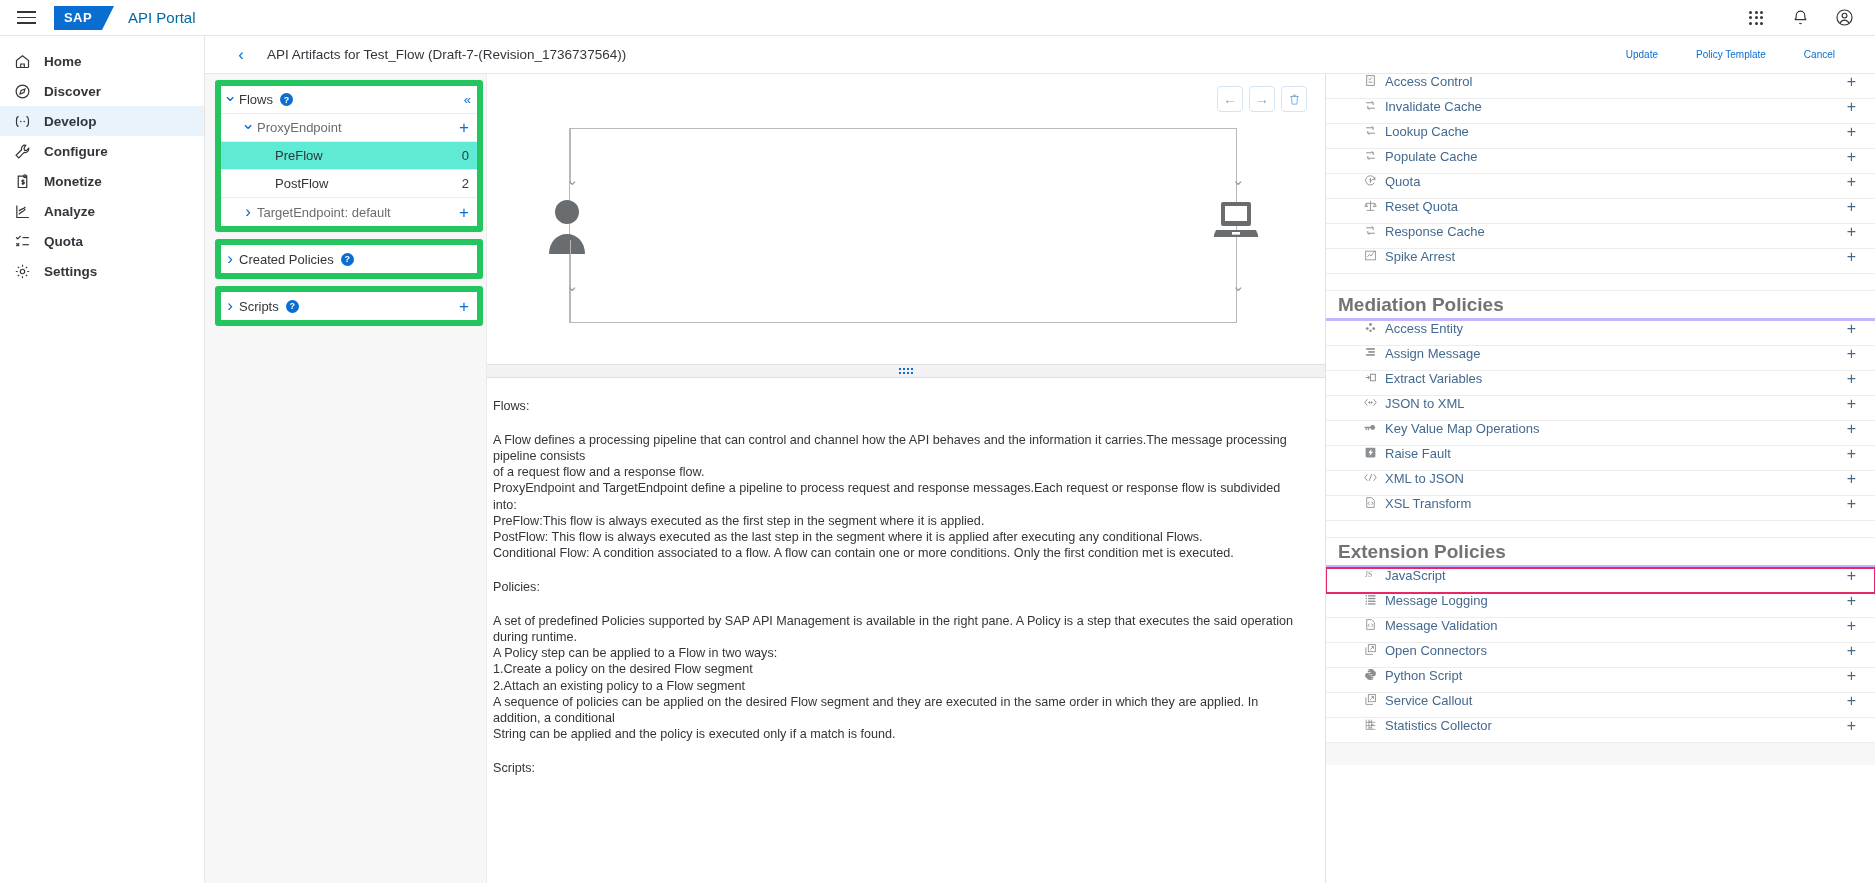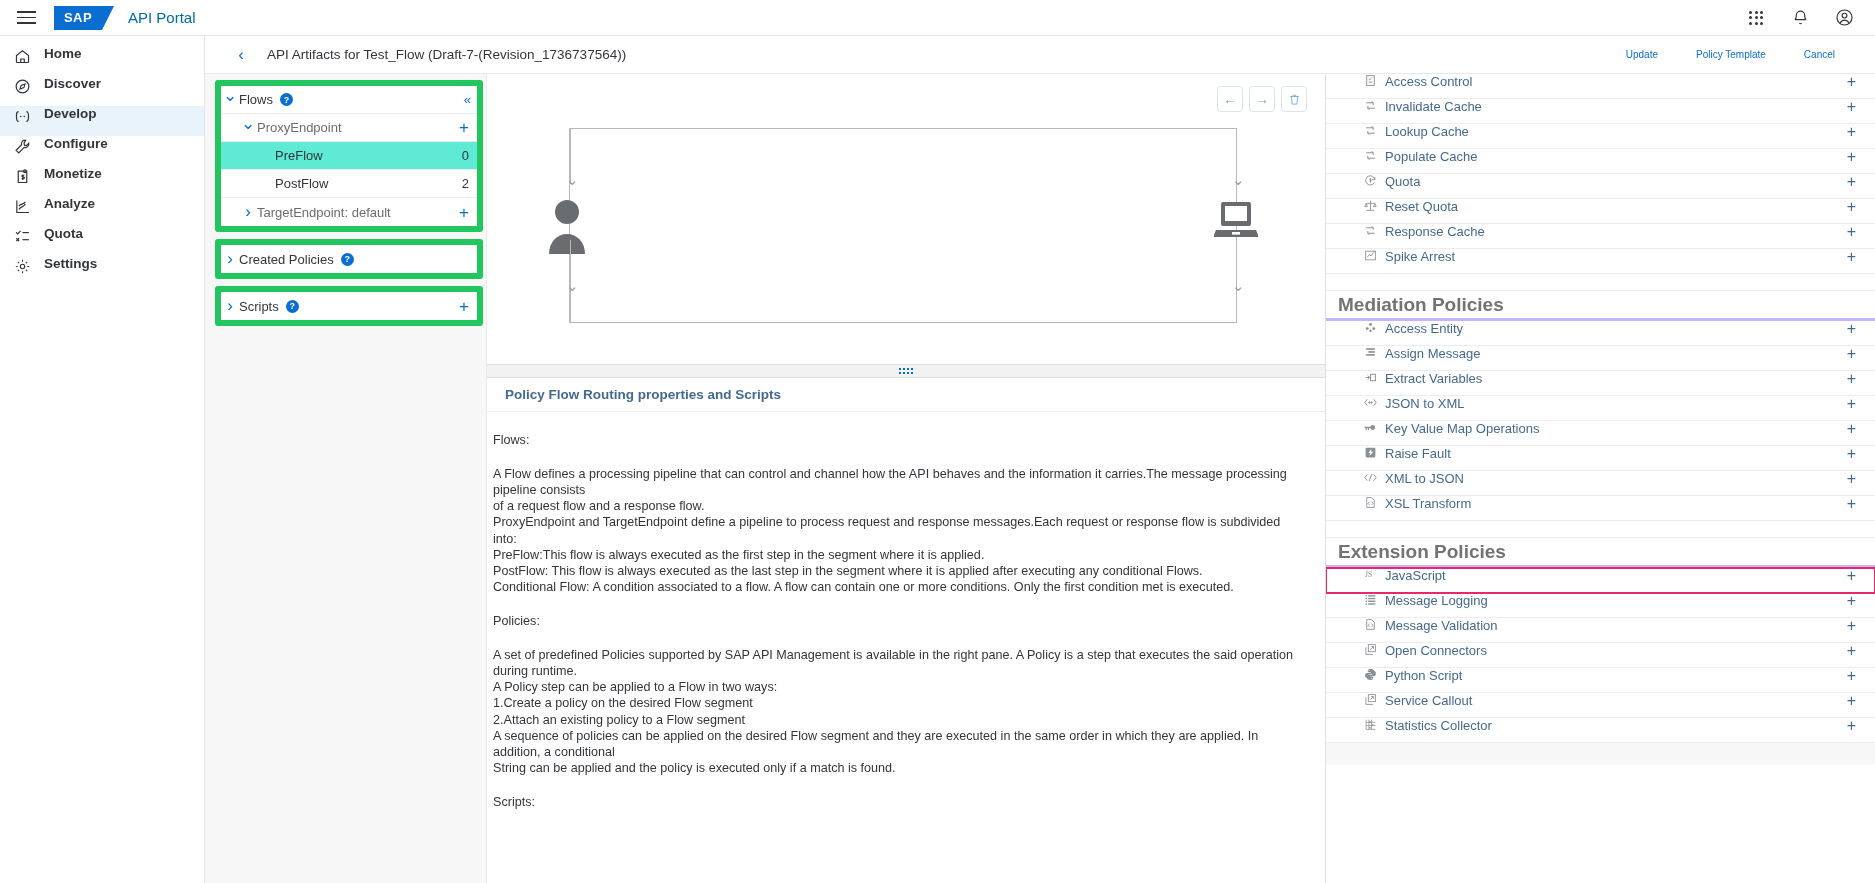--- a/index.html
+++ b/index.html
@@ -52,21 +52,21 @@
     grid-template-rows: repeat(3, 3px); gap: 2.5px; }
   .grid-dots i { width: 3px; height: 3px; background: #32363a; border-radius: 50%; display:block; }
 
   
   .leftnav {
     position: absolute; top: 36px; left: 0; width: 205px; height: 847px;
     background: #fff; border-right: 1px solid #e5e5e5;
     padding-top: 10px;
   }
   .nav-item {
-    display: flex; align-items: flex-start; height: 30px;
+    display: flex; align-items: center; height: 30px;
     padding-left: 12px; gap: 12px; cursor: pointer;
     font-size: 13.5px; font-weight: bold; color: #32363a;
     margin: 0 0 0 0;
   }
   .nav-item.selected { background: #e8f3fc; }
   .nav-ico { width: 20px; height: 20px; display:flex; align-items:center; justify-content:center; flex: 0 0 20px;}
   .nav-ico svg { display:block; }
 
   
   .content {
@@ -454,21 +454,20 @@
               <i></i>
               <i></i>
               <i></i>
               <i></i>
               <i></i>
               <i></i>
               <i></i>
           </span>
         </div>
 
-        <div class="doc-head">Policy Flow Routing properties and Scripts</div>
 
         <div class="doc-body">
           <p class="tight">Flows:</p>
           <p style="margin-top:18px;">A Flow defines a processing pipeline that can control and channel how the API behaves and the information it carries.The message processing pipeline consists
 of a request flow and a response flow.
 ProxyEndpoint and TargetEndpoint define a pipeline to process request and response messages.Each request or response flow is subdivided into:
 PreFlow:This flow is always executed as the first step in the segment where it is applied.
 PostFlow: This flow is always executed as the last step in the segment where it is applied after executing any conditional Flows.
 Conditional Flow: A condition associated to a flow. A flow can contain one or more conditions. Only the first condition met is executed.</p>
           <p class="tight">Policies:</p>

